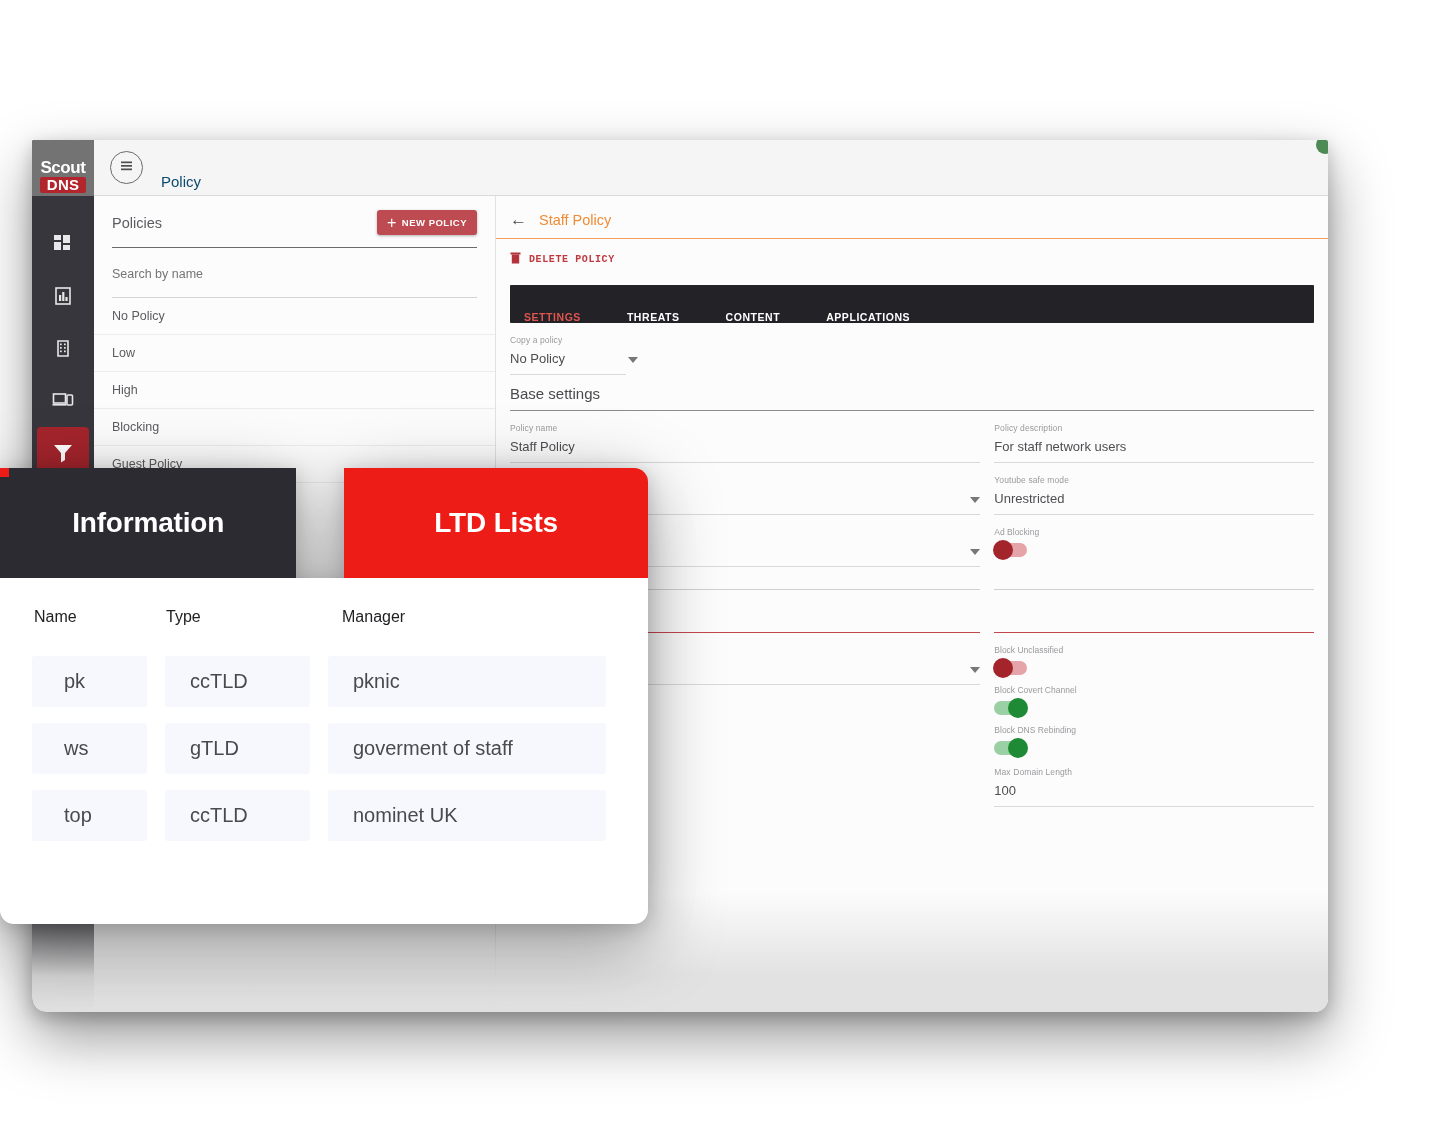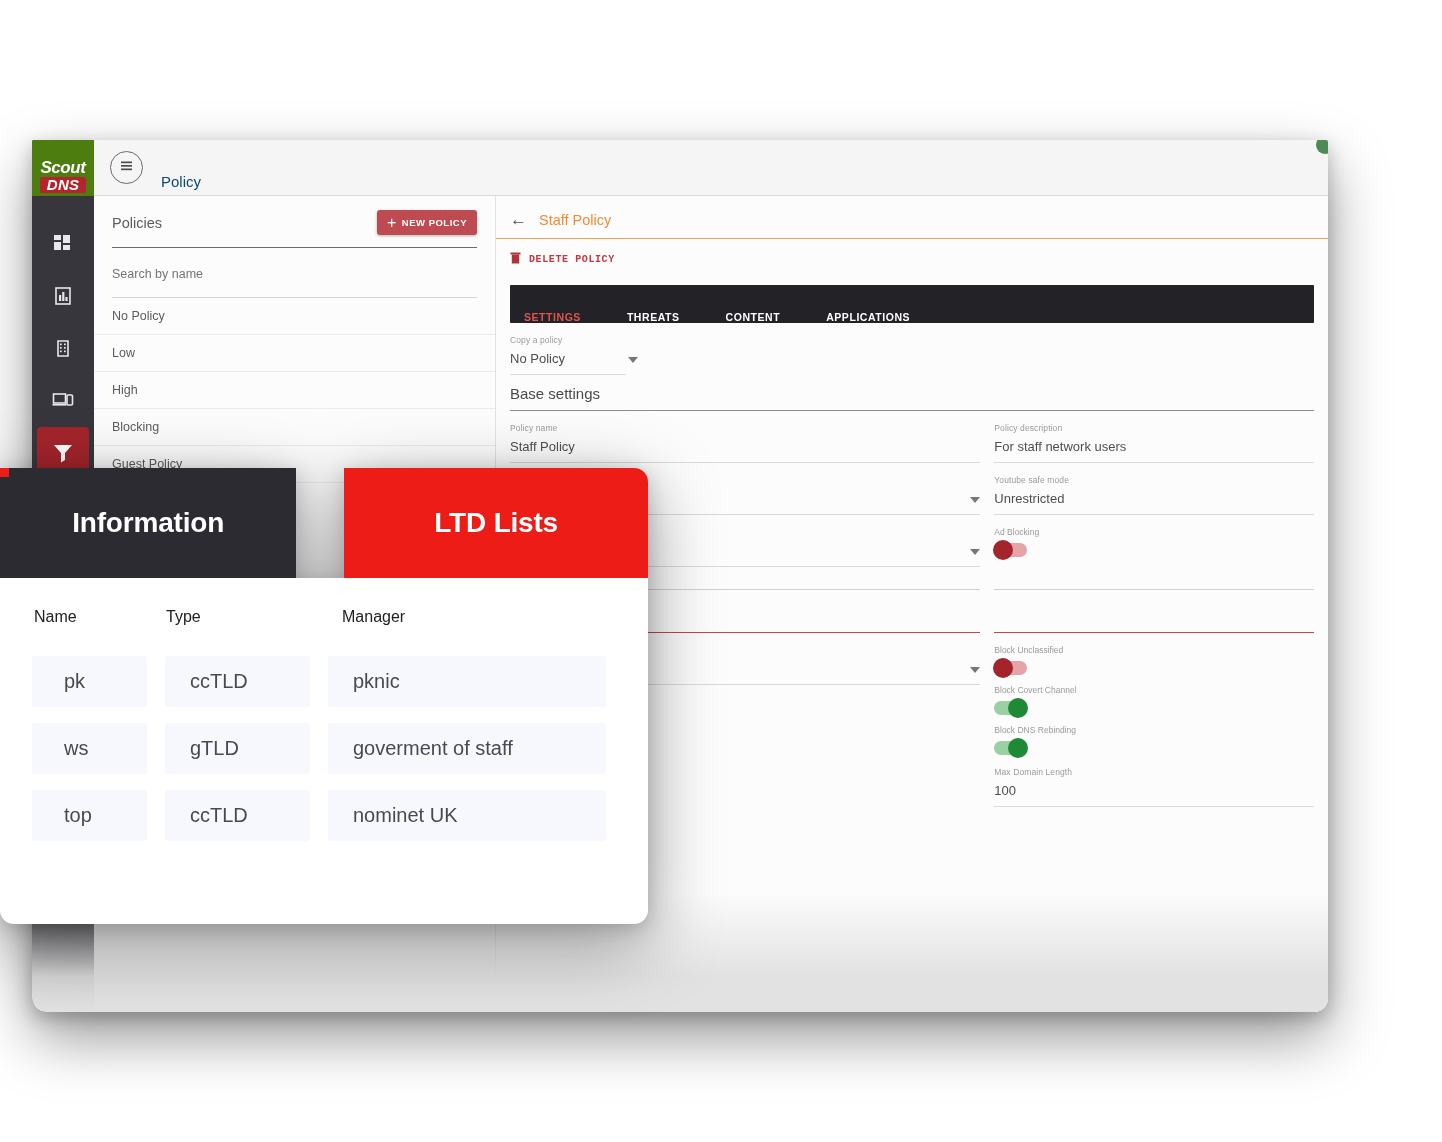--- a/index.html
+++ b/index.html
@@ -23,24 +23,23 @@
     background:linear-gradient(to bottom, rgba(250,250,250,0) 0%, rgba(224,224,224,.95) 70%, #e2e2e2 100%);
     pointer-events:none; z-index:30;
   }
 
   
   .rail{
     position:absolute; left:0; top:0; width:62px; height:100%;
     background:#36363c; z-index:6;
   }
   .logo{
-    width:62px; height:56px; background:#4d7c0f;
+    width:62px; height:56px; background:#737373;
     display:flex; flex-direction:column; align-items:center; justify-content:center;
     padding-top:16px;
-    font-style:italic;
   }
   .logo .l1{ color:#fff; font-weight:bold; font-size:17px; line-height:16px; letter-spacing:-.4px;}
   .logo .l2{ color:#fff; font-weight:bold; font-size:15px; line-height:16px;
              background:#b3252c; padding:0 7px; border-radius:2px; margin-top:1px; letter-spacing:.2px;}
   .rail-items{ padding-top:22px; }
   .rail-btn{
     width:62px; height:52px; display:flex; align-items:center; justify-content:center;
     margin-bottom:0; position:relative;
   }
   .rail-btn.active .ico-box{

